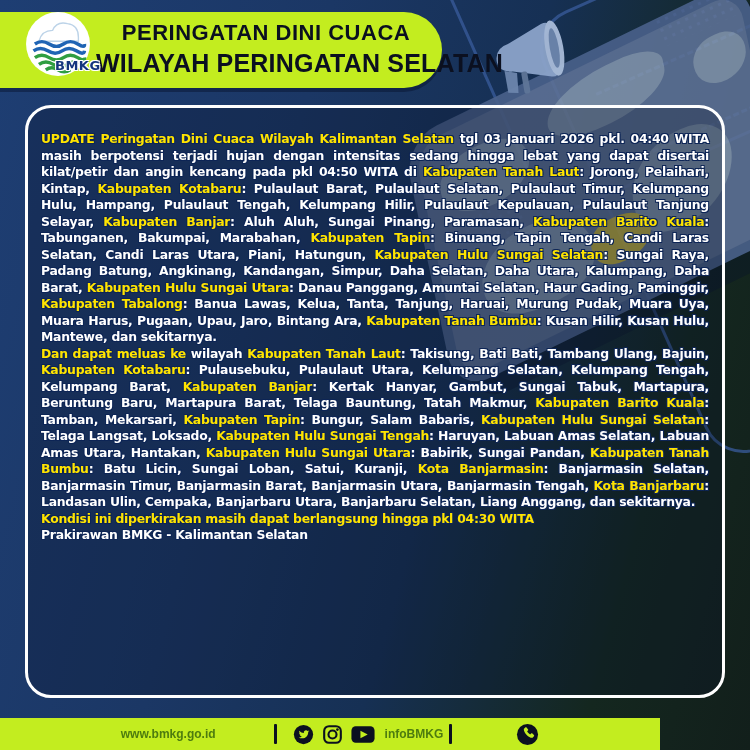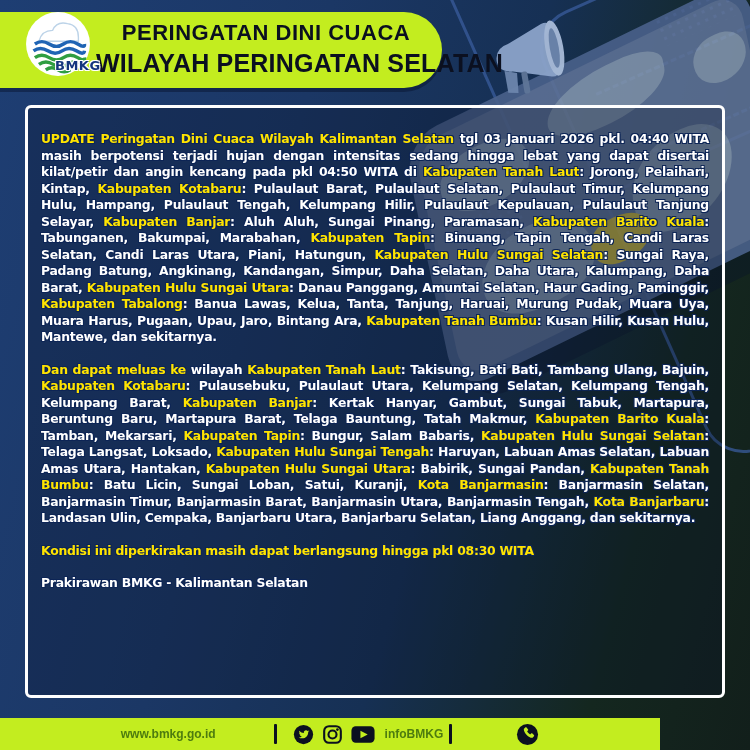--- a/index.html
+++ b/index.html
@@ -51,31 +51,31 @@
   .titles{position:absolute;left:96px;top:6px;width:340px;text-align:center;color:#0b1020;font-family:"Liberation Sans",sans-serif;font-weight:700;}
   .title1{font-size:22px;letter-spacing:.5px;line-height:30px;}
   .title2{font-size:25px;letter-spacing:.2px;line-height:30px;white-space:nowrap;}
   .logo{position:absolute;left:24px;top:-2px;width:80px;height:84px;}
   .logo-badge{position:absolute;left:31px;top:48px;font-size:13px;font-weight:700;color:#14357d;
     text-shadow:-1px -1px 0 #fff,1px -1px 0 #fff,-1px 1px 0 #fff,1px 1px 0 #fff;letter-spacing:.5px;}
 
   
   .panel{
     position:absolute;left:25px;top:105px;width:700px;height:593px;z-index:2;
-    border:3px solid #ffffff;border-radius:6px;
+    border:3px solid #ffffff;border-radius:26px;
     background:rgba(9,20,44,.30);
     padding:23px 13px 10px 13px;
     overflow:hidden;
   }
   .panel p{
     font-size:12.4px;font-weight:700;line-height:16.5px;letter-spacing:-.25px;
     text-align:justify;color:#fff;
     text-shadow:-1px -1px 0 var(--outline),1px -1px 0 var(--outline),-1px 1px 0 var(--outline),1px 1px 0 var(--outline);
   }
-  .panel p + p{margin-top:16px;}
+  .panel p + p{}
   .seg-y{color:var(--yellow);}
   .seg-w{color:#ffffff;}
   p.single-yellow{color:var(--yellow);text-align:left;}
   p.signature{text-align:left;}
 
   
   .footer{
     position:absolute;left:0;top:718px;width:660px;height:32px;z-index:3;
     background:var(--green);display:flex;align-items:center;justify-content:center;
     color:#4d7c0f;font-family:"Liberation Sans",sans-serif;font-weight:700;font-size:12px;
@@ -131,21 +131,21 @@
         <path d="M22 80 q10 -7 21 0 t21 0 t14 0" fill="none" stroke="#2f9e41" stroke-width="5"></path>
         <path d="M32 88 q9 -6 18 0 t18 0" fill="none" stroke="#2f9e41" stroke-width="5"></path>
       </svg>
       <span class="logo-badge">BMKG</span>
     </div>
   </header>
 
   <main class="panel">
     <p><span class="seg-y">UPDATE Peringatan Dini Cuaca Wilayah Kalimantan Selatan</span><span class="seg-w"> tgl 03 Januari 2026 pkl. 04:40 WITA masih berpotensi terjadi hujan dengan intensitas sedang hingga lebat yang dapat disertai kilat/petir dan angin kencang pada pkl 04:50 WITA di </span><span class="seg-y">Kabupaten Tanah Laut</span><span class="seg-w">: Jorong, Pelaihari, Kintap, </span><span class="seg-y">Kabupaten Kotabaru</span><span class="seg-w">: Pulaulaut Barat, Pulaulaut Selatan, Pulaulaut Timur, Kelumpang Hulu, Hampang, Pulaulaut Tengah, Kelumpang Hilir, Pulaulaut Kepulauan, Pulaulaut Tanjung Selayar, </span><span class="seg-y">Kabupaten Banjar</span><span class="seg-w">: Aluh Aluh, Sungai Pinang, Paramasan, </span><span class="seg-y">Kabupaten Barito Kuala</span><span class="seg-w">: Tabunganen, Bakumpai, Marabahan, </span><span class="seg-y">Kabupaten Tapin</span><span class="seg-w">: Binuang, Tapin Tengah, Candi Laras Selatan, Candi Laras Utara, Piani, Hatungun, </span><span class="seg-y">Kabupaten Hulu Sungai Selatan</span><span class="seg-w">: Sungai Raya, Padang Batung, Angkinang, Kandangan, Simpur, Daha Selatan, Daha Utara, Kalumpang, Daha Barat, </span><span class="seg-y">Kabupaten Hulu Sungai Utara</span><span class="seg-w">: Danau Panggang, Amuntai Selatan, Haur Gading, Paminggir, </span><span class="seg-y">Kabupaten Tabalong</span><span class="seg-w">: Banua Lawas, Kelua, Tanta, Tanjung, Haruai, Murung Pudak, Muara Uya, Muara Harus, Pugaan, Upau, Jaro, Bintang Ara, </span><span class="seg-y">Kabupaten Tanah Bumbu</span><span class="seg-w">: Kusan Hilir, Kusan Hulu, Mantewe, dan sekitarnya.</span></p>
     <p><span class="seg-y">Dan dapat meluas ke</span><span class="seg-w"> wilayah </span><span class="seg-y">Kabupaten Tanah Laut</span><span class="seg-w">: Takisung, Bati Bati, Tambang Ulang, Bajuin, </span><span class="seg-y">Kabupaten Kotabaru</span><span class="seg-w">: Pulausebuku, Pulaulaut Utara, Kelumpang Selatan, Kelumpang Tengah, Kelumpang Barat, </span><span class="seg-y">Kabupaten Banjar</span><span class="seg-w">: Kertak Hanyar, Gambut, Sungai Tabuk, Martapura, Beruntung Baru, Martapura Barat, Telaga Bauntung, Tatah Makmur, </span><span class="seg-y">Kabupaten Barito Kuala</span><span class="seg-w">: Tamban, Mekarsari, </span><span class="seg-y">Kabupaten Tapin</span><span class="seg-w">: Bungur, Salam Babaris, </span><span class="seg-y">Kabupaten Hulu Sungai Selatan</span><span class="seg-w">: Telaga Langsat, Loksado, </span><span class="seg-y">Kabupaten Hulu Sungai Tengah</span><span class="seg-w">: Haruyan, Labuan Amas Selatan, Labuan Amas Utara, Hantakan, </span><span class="seg-y">Kabupaten Hulu Sungai Utara</span><span class="seg-w">: Babirik, Sungai Pandan, </span><span class="seg-y">Kabupaten Tanah Bumbu</span><span class="seg-w">: Batu Licin, Sungai Loban, Satui, Kuranji, </span><span class="seg-y">Kota Banjarmasin</span><span class="seg-w">: Banjarmasin Selatan, Banjarmasin Timur, Banjarmasin Barat, Banjarmasin Utara, Banjarmasin Tengah, </span><span class="seg-y">Kota Banjarbaru</span><span class="seg-w">: Landasan Ulin, Cempaka, Banjarbaru Utara, Banjarbaru Selatan, Liang Anggang, dan sekitarnya.</span></p>
-    <p class="single-yellow">Kondisi ini diperkirakan masih dapat berlangsung hingga pkl 08:30 WITA</p>
+    <p class="single-yellow">Kondisi ini diperkirakan masih dapat berlangsung hingga pkl 04:30 WITA</p>
     <p class="signature">Prakirawan BMKG - Kalimantan Selatan</p>
   </main>
 
   <footer class="footer">
     <span class="website">www.bmkg.go.id</span>
     <span class="sep"></span>
     <span class="socials">
       <span class="icon">
         <svg width="21" height="21" viewBox="0 0 24 24">
             <circle cx="12" cy="12" r="11" fill="#0b1020"></circle>

